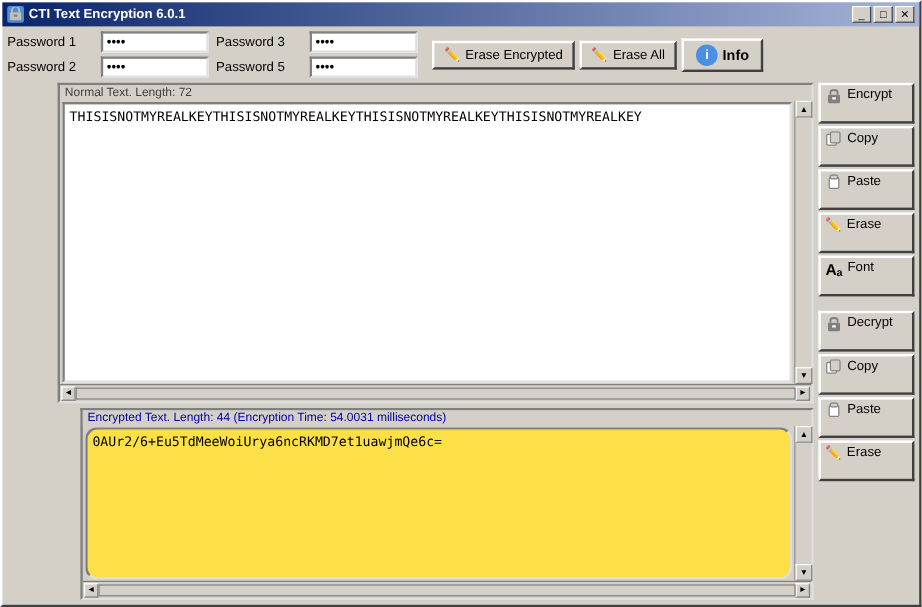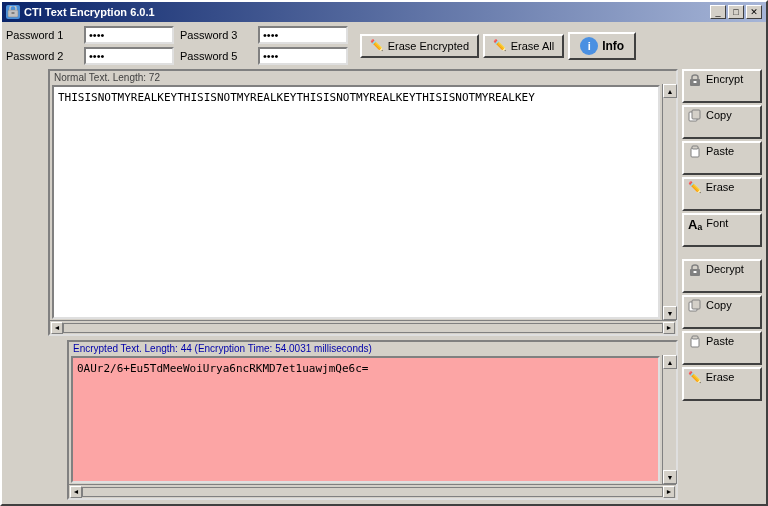--- a/index.html
+++ b/index.html
@@ -218,21 +218,22 @@
       padding: 4px;
       font-size: 11px;
       font-family: monospace;
       resize: none;
       overflow: auto;
       outline: none;
       word-break: break-all;
     }
 
     .text-area-encrypted {
-      background: #fca5a5;
+      background: #fde047;
+      border-radius: 10px;
     }
 
     .panel-inner {
       display: flex;
       flex: 1;
       min-height: 0;
     }
 
     .h-scrollbar {
       height: 14px;

